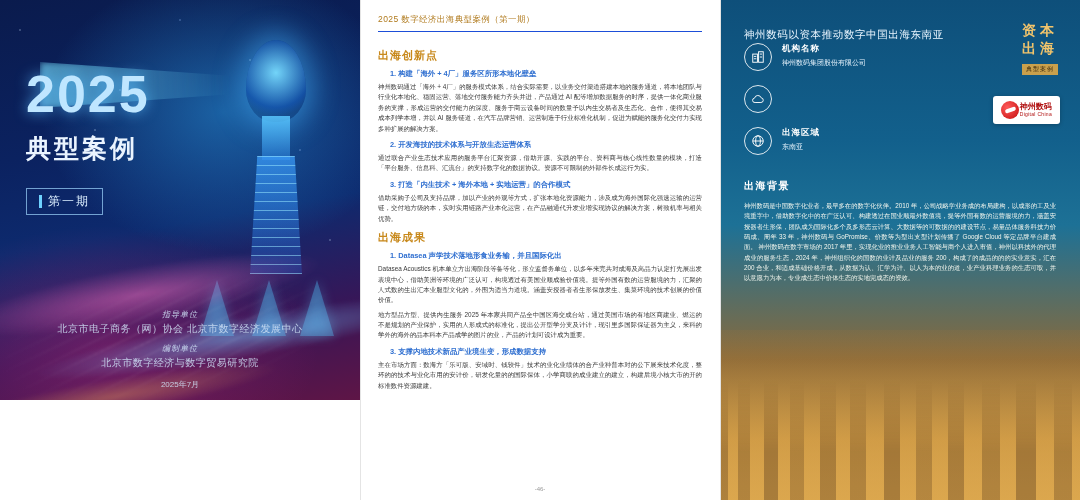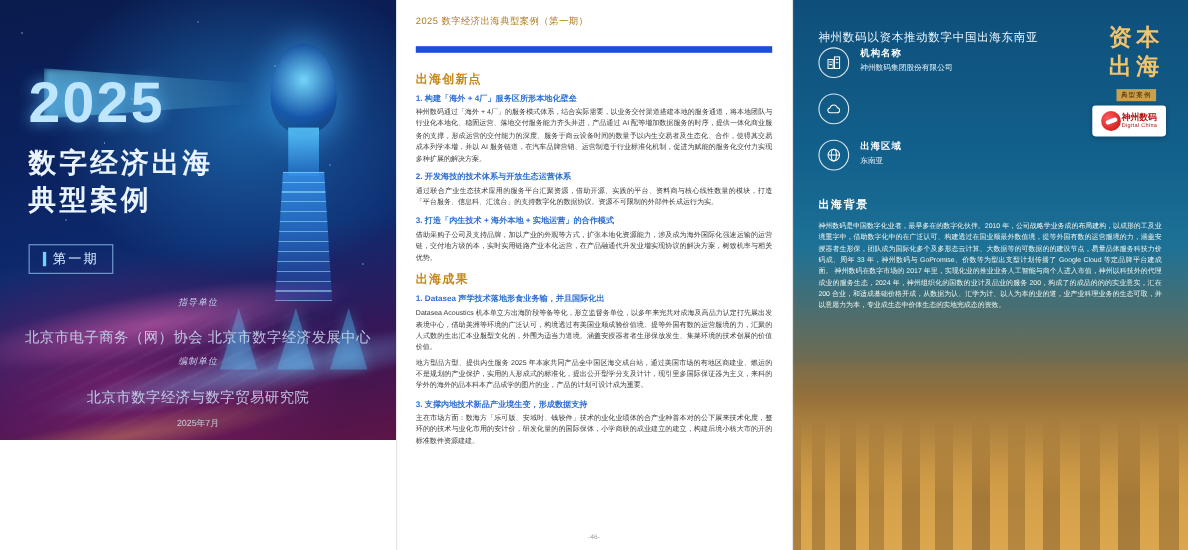--- a/index.html
+++ b/index.html
@@ -62,30 +62,30 @@
     mask-image:radial-gradient(ellipse 250px 90px at 45% 60%,#000,transparent 70%);}
   .cover-title{position:absolute;left:26px;top:68px;z-index:5;}
   .cover-year{font-size:52px;font-weight:bold;letter-spacing:2px;
     color:#bfe6ff;text-shadow:0 0 14px rgba(90,190,255,.8);line-height:1;}
   .cover-h1{margin-top:12px;font-size:25px;font-weight:bold;letter-spacing:3px;color:#eaf4ff;line-height:1.35;}
   .cover-badge{margin-top:22px;display:inline-flex;align-items:center;gap:6px;
     border:1px solid rgba(160,215,255,.7);padding:4px 12px;font-size:12px;color:#dcefff;letter-spacing:2px;}
   .cover-badge:before{content:"";width:3px;height:13px;background:#6fd2ff;display:block;}
   .cover-foot{position:absolute;left:0;right:0;bottom:10px;text-align:center;z-index:5;color:#cfe0f5;}
   .cover-foot .lbl{font-size:8px;letter-spacing:1px;opacity:.9;margin-top:7px;font-style:italic;}
-  .cover-foot .org{font-size:13px;letter-spacing:.5px;opacity:.85;margin-top:18px;}
+  .cover-foot .org{font-size:10px;letter-spacing:.5px;opacity:.85;margin-top:2px;}
   .cover-foot .date{font-size:8px;margin-top:9px;opacity:.85;}
 
   
   .mid{position:relative;width:360px;flex:0 0 360px;height:500px;background:#fff;padding:0;}
-  .mid-head{margin:14px 18px 0 18px;padding-bottom:16px;border-bottom:6px solid #1d4ed8;
+  .mid-head{margin:14px 18px 0 18px;padding-bottom:5px;border-bottom:1px solid #1d4ed8;
     font-size:8.5px;color:#b07a1d;letter-spacing:.4px;}
   .mid-body{padding:10px 18px 0 18px;}
   .sec-title{color:#c8891c;font-size:11px;font-weight:bold;margin:6px 0 5px;letter-spacing:1px;}
-  .sub-title{color:#2f6fd0;font-size:7.4px;font-weight:bold;margin:5px 0 3px;line-height:1.5;}
+  .sub-title{color:#2f6fd0;font-size:7.4px;font-weight:bold;margin:5px 12px 3px;line-height:1.5;}
   .para{font-size:6.4px;color:#3a3a3a;line-height:1.62;text-align:justify;margin:0 0 4px;}
   .mid-pageno{position:absolute;left:0;right:0;bottom:8px;text-align:center;font-size:6px;color:#999;}
 
   
   .right{position:relative;width:360px;flex:0 0 360px;height:500px;
     background:linear-gradient(180deg,#0e4f7a 0%,#12608c 28%,#1d7196 45%,#8a6a3a 72%,#d2a24e 88%,#e7bb63 100%);
     overflow:hidden;color:#fff;}
   .city{position:absolute;left:0;right:0;bottom:0;height:170px;
     background:linear-gradient(180deg,rgba(180,120,50,.1),rgba(210,150,60,.55));}
   .city:before{content:"";position:absolute;left:0;right:0;bottom:0;height:120px;
@@ -94,21 +94,21 @@
       rgba(90,60,30,.6) 44px 58px,transparent 58px 70px,rgba(90,60,30,.45) 70px 84px,transparent 84px 100px,
       rgba(90,60,30,.55) 100px 116px,transparent 116px 130px,rgba(90,60,30,.5) 130px 146px,transparent 146px 164px,
       rgba(90,60,30,.6) 164px 180px,transparent 180px 196px,rgba(90,60,30,.45) 196px 212px,transparent 212px 228px,
       rgba(90,60,30,.55) 228px 244px,transparent 244px 262px,rgba(90,60,30,.5) 262px 280px,transparent 280px 296px,
       rgba(90,60,30,.6) 296px 316px,transparent 316px 334px,rgba(90,60,30,.5) 334px 352px,transparent 352px 360px);
     mask-image:linear-gradient(180deg,transparent,#000 60%);opacity:.65;}
   .r-pad{position:relative;padding:26px 24px 0 24px;z-index:3;}
   .case-no{font-size:15px;font-weight:bold;letter-spacing:3px;color:#ffffff;}
   .case-title{margin-top:1px;font-size:10.5px;color:#eaf6ff;letter-spacing:.6px;line-height:1.5;}
   .stamp{position:absolute;right:22px;top:22px;text-align:center;}
-  .stamp .big{font-size:21px;font-weight:bold;color:#f2c46b;letter-spacing:4px;line-height:1.25;}
+  .stamp .big{font-size:14px;font-weight:bold;color:#f2c46b;letter-spacing:4px;line-height:1.25;}
   .stamp .seal{margin-top:3px;display:inline-block;background:#c9a04c;color:#3b2a0d;font-size:6px;padding:1px 4px;letter-spacing:1px;}
   .info{display:flex;flex-direction:column;gap:14px;}
   .info-row{display:flex;align-items:flex-start;gap:10px;}
   .ico{width:26px;height:26px;flex:0 0 26px;border:1.2px solid rgba(255,255,255,.85);border-radius:50%;
     display:flex;align-items:center;justify-content:center;}
   .ico svg{width:14px;height:14px;}
   .info-label{font-size:8.5px;color:#ffffff;font-weight:bold;letter-spacing:1px;}
   .info-value{font-size:7px;color:#e3f1fb;margin-top:3px;line-height:1.45;}
   .logo-box{position:absolute;right:20px;top:96px;background:#fff;border-radius:3px;padding:5px 8px;
     display:flex;align-items:center;gap:1px;box-shadow:0 1px 4px rgba(0,0,0,.25);}
@@ -143,21 +143,20 @@
         <i></i>
       </div>
     <div class="sail s3">
         <i></i>
       </div>
     <div class="swoosh"></div>
 
     <div class="cover-title">
       <div class="cover-year">2025</div>
       <div class="cover-h1">
-        <div>数字经济出海</div>
         <div>典型案例</div>
       </div>
       <div class="cover-badge">第一期</div>
     </div>
 
     <div class="cover-foot">
       <div class="lbl">指导单位</div>
       <div class="org">北京市电子商务（网）协会   北京市数字经济发展中心</div>
       <div class="lbl">编制单位</div>
       <div class="org">北京市数字经济与数字贸易研究院</div>

